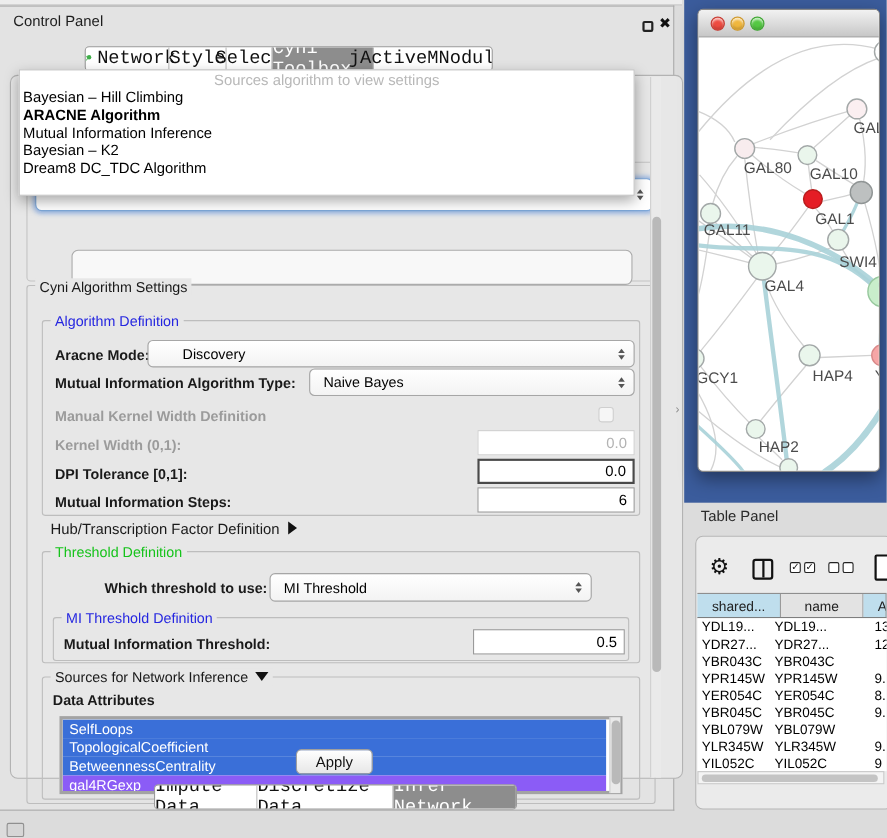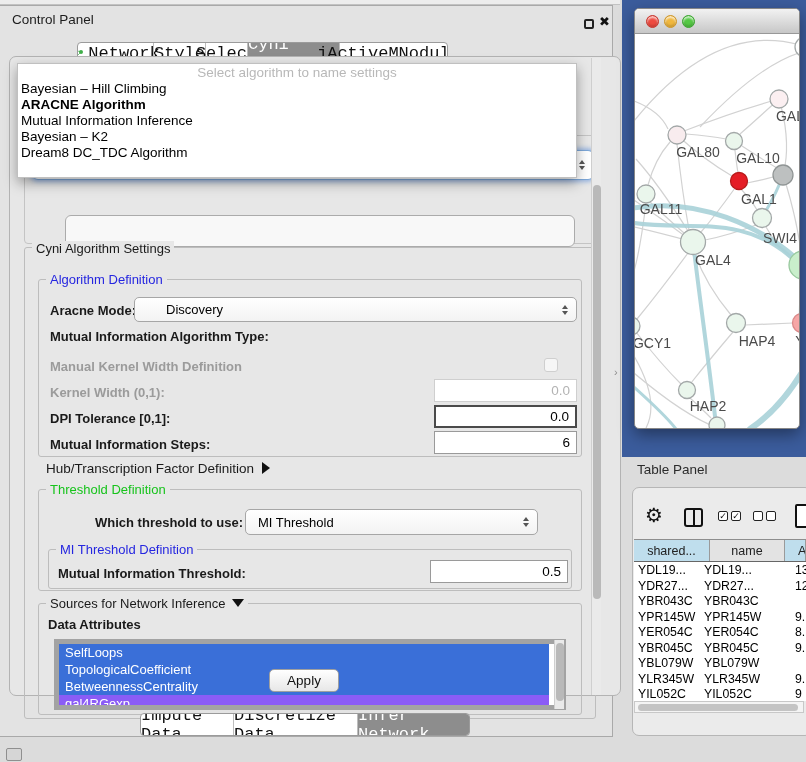--- a/index.html
+++ b/index.html
@@ -18,21 +18,21 @@
   #cp-close { left:599px; top:8px; font-size:13px; font-weight:bold; color:#111; font-family:"DejaVu Sans",sans-serif; }
 
   .seg { display:flex; border:1px solid #9b9b9b; border-radius:4px; background:#fff; overflow:hidden; height:23px; }
   .seg .tab { display:flex; align-items:center; justify-content:center; gap:4px;
      font-size:17px; color:#111; border-left:1px solid #bdbdbd; height:100%;font-family:Liberation Mono, monospace; }
   .seg .tab:first-child { border-left:none; }
   .seg .tab.selected { background:#8d8d8d; color:#fff; }
   #top-tabs { left:77px; top:36px; }
   #bottom-tabs { left:140px; top:707px; }
 
-  #cp-inner { left:9px; top:50px; width:612px; height:640px; background:#e7e7e7;
+  #cp-inner { left:9px; top:62px; width:612px; height:640px; background:#e7e7e7;
      border:1px solid #b3b3b3; border-radius:7px; }
 
   
   #hidden-group { left:14px; top:78px; width:576px; height:109px; border:1px solid #c4c4c4; border-radius:4px; }
   #hidden-combo { left:22px; top:93px; width:562px; height:30px; background:#fff; border:1px solid #7da7d8;
       border-radius:6px; box-shadow:0 0 4px 2px rgba(92,144,220,.55); }
   #hidden-box2 { left:55px; top:158px; width:510px; height:32px; background:#f8f8f8;
       border:1px solid #ababab; border-radius:6px; }
 
   
@@ -68,21 +68,21 @@
   .field.dis { border-color:#cfcfcf; color:#b3b3b3; }
   .field.strong { border:2px solid #4a4a4a; }
 
   .checkbox { position:absolute; width:14px; height:14px; border:1px solid #cfcfcf; border-radius:3px; background:#f6f6f6; }
 
   .tri-right { display:inline-block; width:0; height:0; border-top:6px solid transparent;
      border-bottom:6px solid transparent; border-left:8px solid #111; margin-left:8px; vertical-align:-1px; }
   .tri-down { display:inline-block; width:0; height:0; border-left:6px solid transparent;
      border-right:6px solid transparent; border-top:8px solid #111; margin-left:6px; vertical-align:1px; }
 
-  #attr-list { left:44px; top:582px; width:512px; height:71px; background:#fff; border:5px solid #a3a3a3; overflow:hidden; }
+  #attr-list { left:44px; top:582px; width:512px; height:71px; background:#fff; border:3px solid #a3a3a3; overflow:hidden; }
   #attr-list .aitem { height:17px; line-height:17px; padding-left:6px; margin-right:12px;
      background:#3a6fd8; color:#fff; font-size:13px; }
 
   .push-btn { position:absolute; border:1px solid #9f9f9f; border-radius:5px;
      background:linear-gradient(#ffffff,#e7e7e7); font-size:13.5px; color:#111;
      display:flex; align-items:center; justify-content:center; }
 
   #mini-grip { left:6px; top:748px; width:16px; height:13px; border:1px solid #8f8f8f; background:#d6d6d6; border-radius:2px; }
   #divider-handle { left:614px; top:366px; color:#8f8f8f; font-size:11px; }
 
@@ -185,20 +185,27 @@
     <span class="lbl" style="left:40px;top:246px;">Aracne Mode:</span>
     <div class="combo" style="left:124px;top:240px;width:443px;height:25px;padding-left:31px;">
       <span>Discovery</span>
       <span class="stepper">
           <i class="up"></i>
           <i class="dn"></i>
         </span>
     </div>
 
     <span class="lbl" style="left:40px;top:272px;">Mutual Information Algorithm Type:</span>
+    <div class="combo" style="left:271px;top:266px;width:296px;height:25px;">
+      <span>Naive Bayes</span>
+      <span class="stepper">
+          <i class="up"></i>
+          <i class="dn"></i>
+        </span>
+    </div>
 
     <span class="lbl dis" style="left:40px;top:302px;">Manual Kernel Width Definition</span>
     <div class="checkbox" style="left:534px;top:301px;"></div>
 
     <span class="lbl dis" style="left:40px;top:328px;">Kernel Width (0,1):</span>
     <div class="field dis" style="left:424px;top:322px;width:143px;height:23px;">
       <span>0.0</span>
     </div>
 
     <span class="lbl" style="left:40px;top:354px;">DPI Tolerance [0,1]:</span>
@@ -252,21 +259,21 @@
     <div class="abs vtrack" style="left:581px;top:1px;width:10px;height:637px;">
       <div class="vthumb" style="position:absolute;left:1px;top:127px;width:8px;height:414px;"></div>
     </div>
 
     <div class="push-btn" style="left:259px;top:612px;width:70px;height:23px;">
       <span>Apply</span>
     </div>
   </div>
 
   <div class="abs" id="algo-popup">
-      <div class="prompt">Select algorithm to name settings</div>
+      <div class="prompt">Sources algorithm to view settings</div>
       <div class="item">Bayesian – Hill Climbing</div>
       <div class="item sel-bold">ARACNE Algorithm</div>
       <div class="item">Mutual Information Inference</div>
       <div class="item">Bayesian – K2</div>
       <div class="item">Dream8 DC_TDC Algorithm</div>
     </div>
 
   <div class="abs seg" id="bottom-tabs">
       <div class="tab" style="width: 92px;">
         <span>Impute Data</span>

